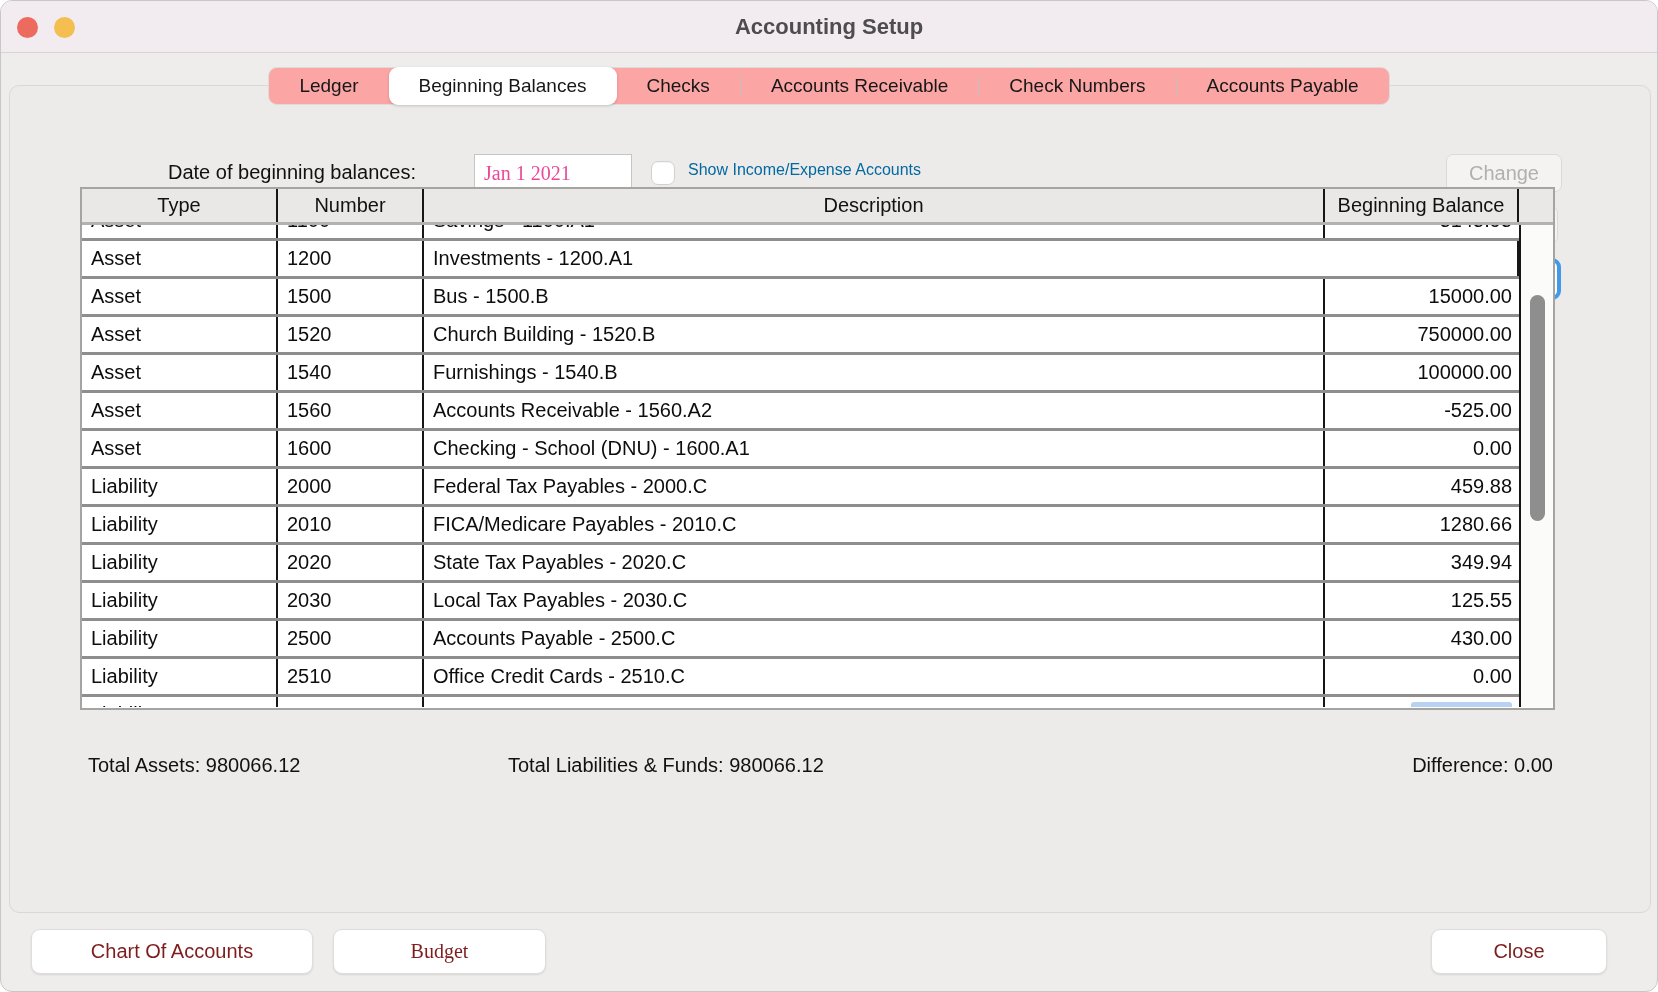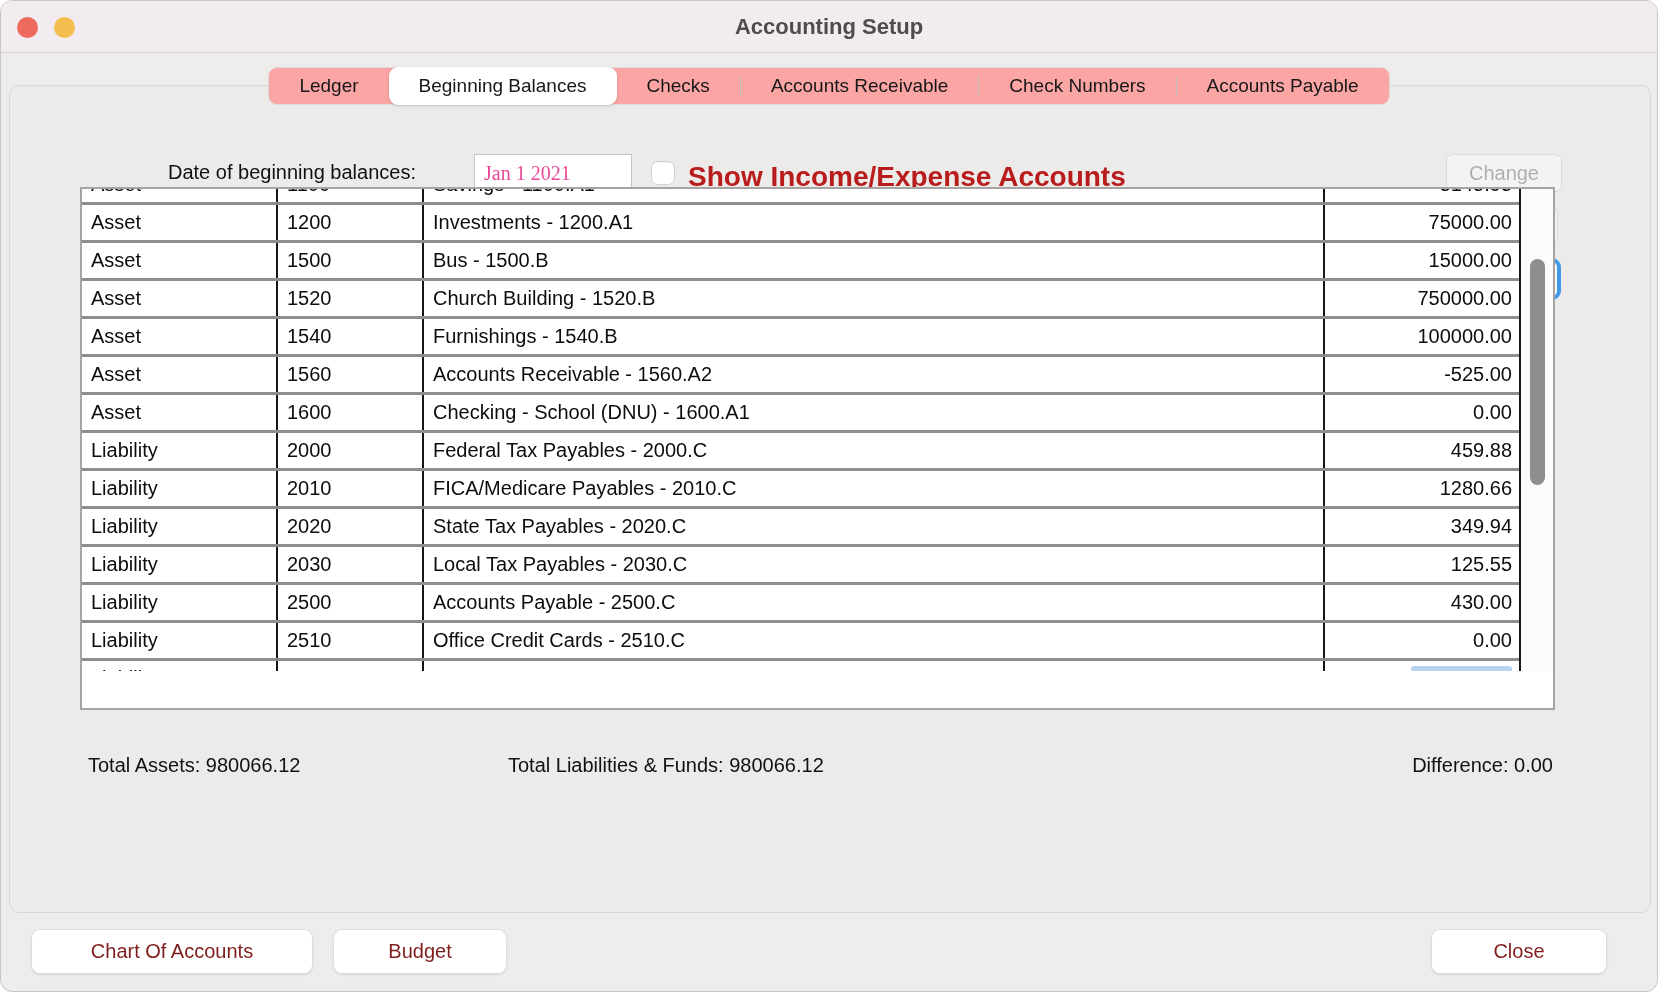--- a/index.html
+++ b/index.html
@@ -47,21 +47,21 @@
   .date-input {
     position: absolute; left: 464px; top: 0; width: 158px; height: 38px;
     background: #ffffff; border: 1px solid #c6c5c3; font-size: 20px; color: #ec4899;
     padding: 0 9px; font-family: Liberation Serif, serif;
   }
   .checkbox {
     position: absolute; left: 641px; top: 7px; width: 24px; height: 24px;
     background: #ffffff; border: 1px solid #d2d1cf; border-radius: 7px;
     box-shadow: inset 0 1px 1px rgba(0,0,0,0.04);
   }
-  .checkbox-label { position: absolute; left: 678px; top: 7px; font-size: 28px; color: #b91c1c; font-weight: bold; }
+  .checkbox-label { position: absolute; left: 678px; top: 7px; font-size: 16px; color: #0369a1; }
   .ctl-buttons { position: absolute; right: 88px; top: 0; display: flex; align-items: center; gap: 14px; flex-direction: column; }
   .btn {
     height: 38px; display: flex; align-items: center; justify-content: center;
     background: #f4f3f2; border: 1px solid #dbdad8; border-radius: 7px;
     font-size: 20px; color: #111; padding: 0 22px; white-space: nowrap;
   }
   .btn.disabled { color: #b1b0af; }
   .btn.save {
     background: #ffffff; border: 4px solid var(--accent, #409ae9);
     border-radius: 9px; padding: 0 30px; height: 42px; font-size: 20px;
@@ -103,21 +103,21 @@
   .totals .t-diff { position: absolute; right: 2px; }
   
   .footer { position: absolute; left: 0; right: 0; bottom: 16px; height: 46px; }
   .fbtn {
     position: absolute; height: 45px; background: #ffffff;
     border: 1px solid #dedddb; border-radius: 9px;
     display: flex; align-items: center; justify-content: center;
     font-size: 20px; color: #7f1d1d; box-shadow: 0 1px 2px rgba(0,0,0,0.10);
   }
   .fbtn.coa { left: 30px; width: 282px; }
-  .fbtn.budget { left: 332px; width: 174px; }
+  .fbtn.budget { left: 332px; width: 213px; font-family: Liberation Serif, serif; }
   .fbtn.close { right: 50px; width: 176px; }
 </style>
 </head>
 <body>
 
 <div class="window" style="--accent: #409ae9; --selection: #b8d2f2;">
 
   <div class="titlebar">
     <span class="light red"></span>
     <span class="light yellow"></span>
@@ -146,33 +146,39 @@
       <div class="checkbox"></div>
       <div class="checkbox-label">Show Income/Expense Accounts</div>
       <div class="ctl-buttons">
         <div class="btn disabled">Change</div>
         <div class="btn">Cancel</div>
         <div class="btn save">Save</div>
       </div>
     </div>
 
     <div class="tbl">
+      <div class="thead">
+        <div class="th type">Type</div>
+        <div class="th number">Number</div>
+        <div class="th desc">Description</div>
+        <div class="th balance">Beginning Balance</div>
+        <div class="th gut"></div>
+      </div>
       <div class="tbody">
         <div class="rows-viewport">
             <div class="trow clipped">
               <div class="tc type">Asset</div>
               <div class="tc number">1100</div>
               <div class="tc desc">Savings - 1100.A1</div>
               <div class="tc balance">5145.95</div>
             </div>
             <div class="trow">
               <div class="tc type">Asset</div>
               <div class="tc number">1200</div>
               <div class="tc desc">Investments - 1200.A1</div>
-              <div class="tc balance">75000.00</div>
             </div>
             <div class="trow">
               <div class="tc type">Asset</div>
               <div class="tc number">1500</div>
               <div class="tc desc">Bus - 1500.B</div>
               <div class="tc balance">15000.00</div>
             </div>
             <div class="trow">
               <div class="tc type">Asset</div>
               <div class="tc number">1520</div>

